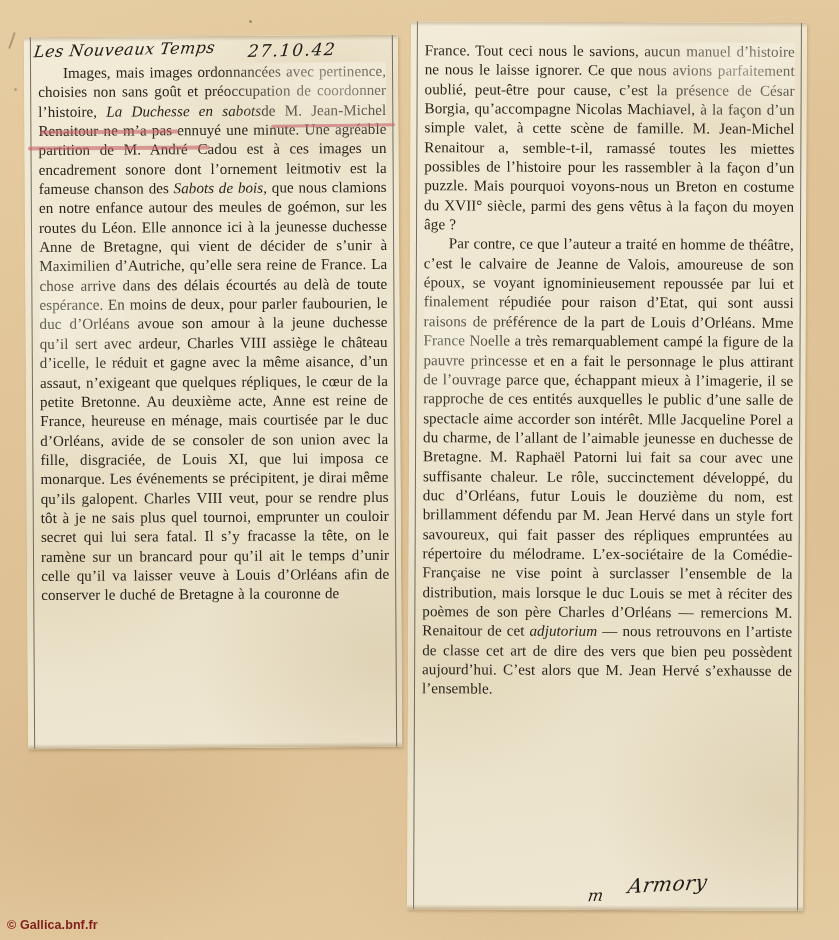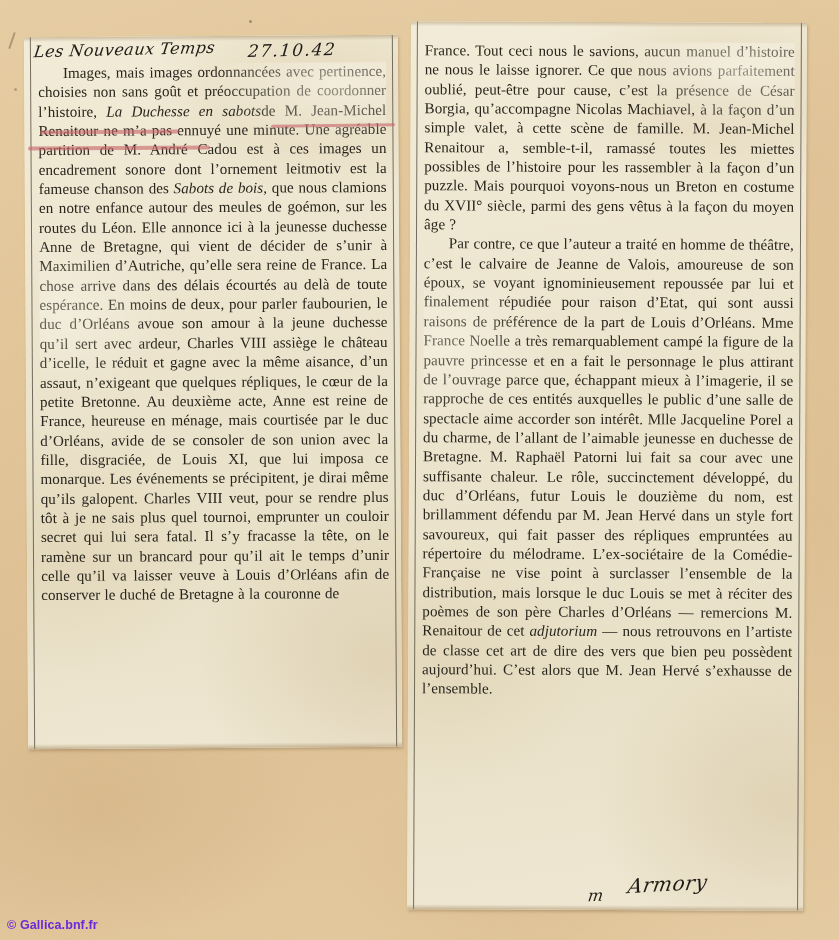--- a/index.html
+++ b/index.html
@@ -193,21 +193,21 @@
   }
 
   
   #gallica-watermark {
     position: absolute;
     left: 7px;
     bottom: 8px;
     font-family: "Liberation Sans", sans-serif;
     font-size: 12.5px;
     font-weight: bold;
-    color: #6d28d9;
+    color: #7f1d1d;
     letter-spacing: 0.1px;
   }
 
   
   .stray-mark {
     position: absolute;
     background: #6b5a42;
     opacity: 0.55;
     pointer-events: none;
   }

